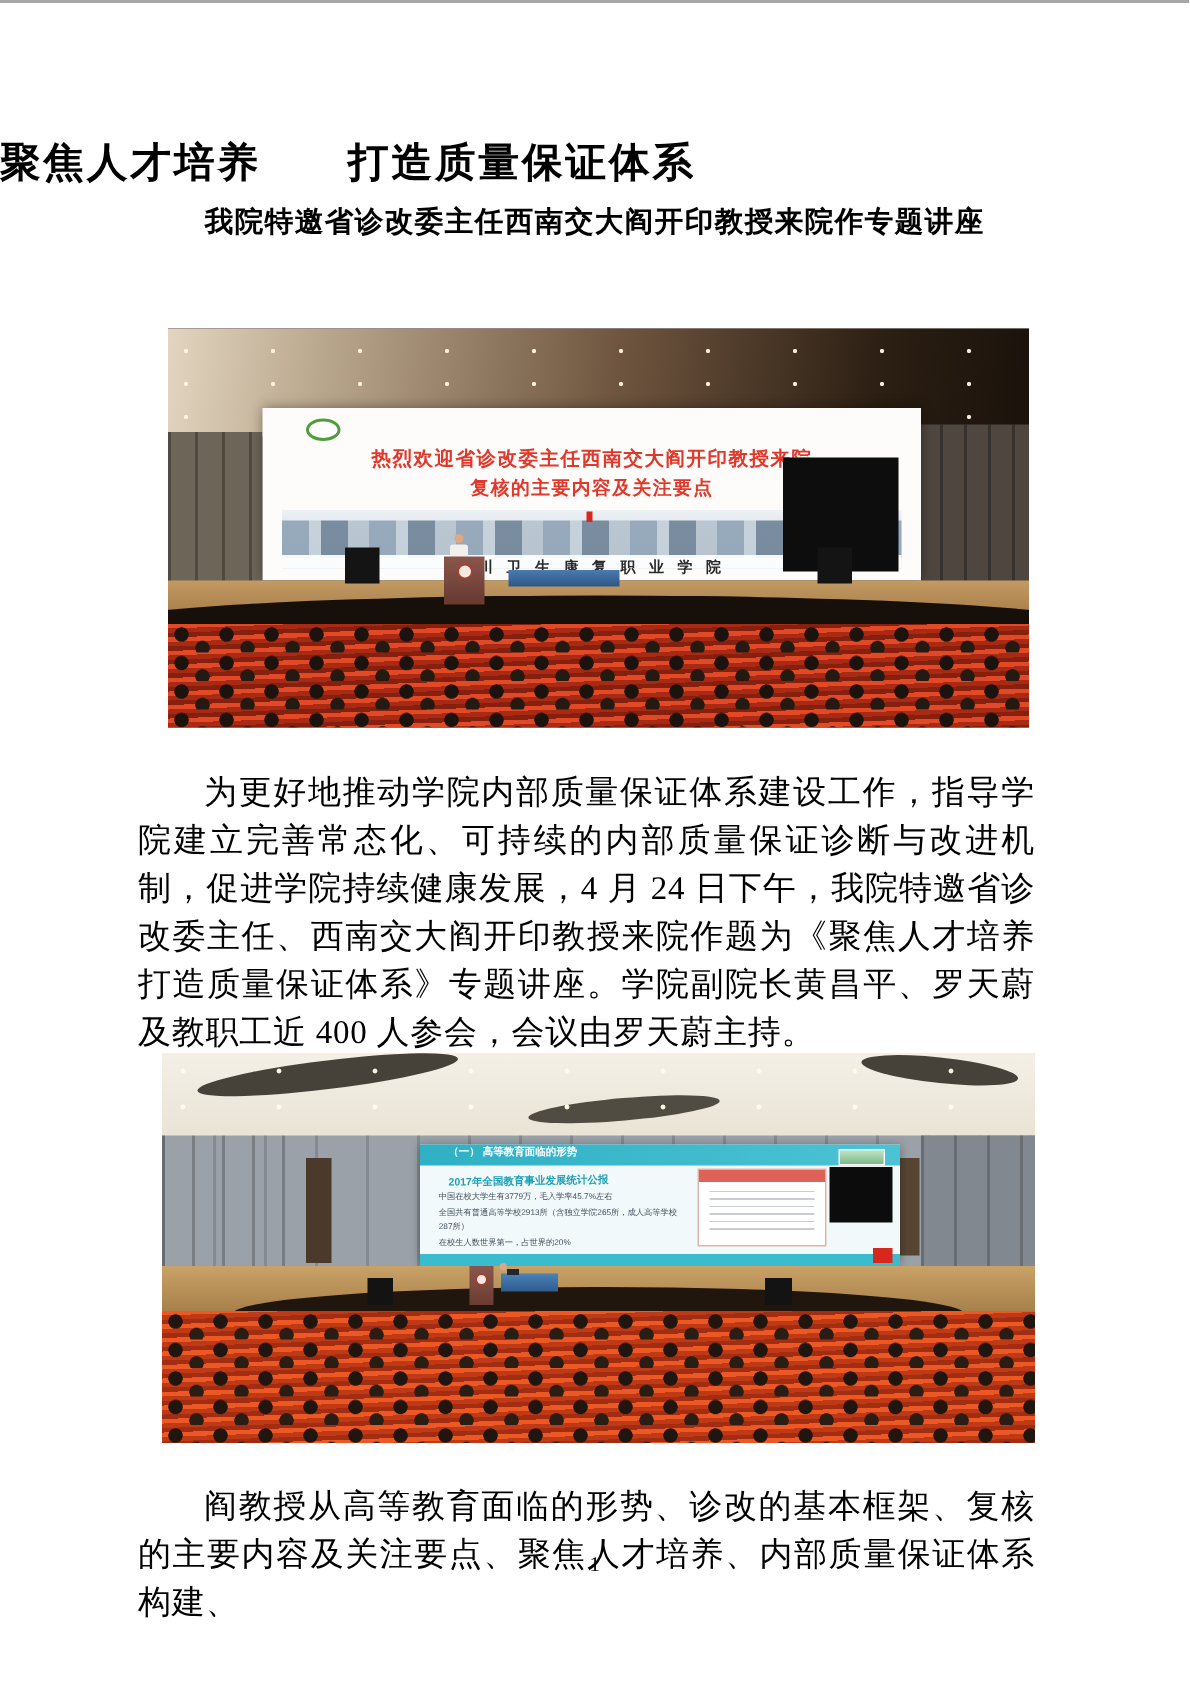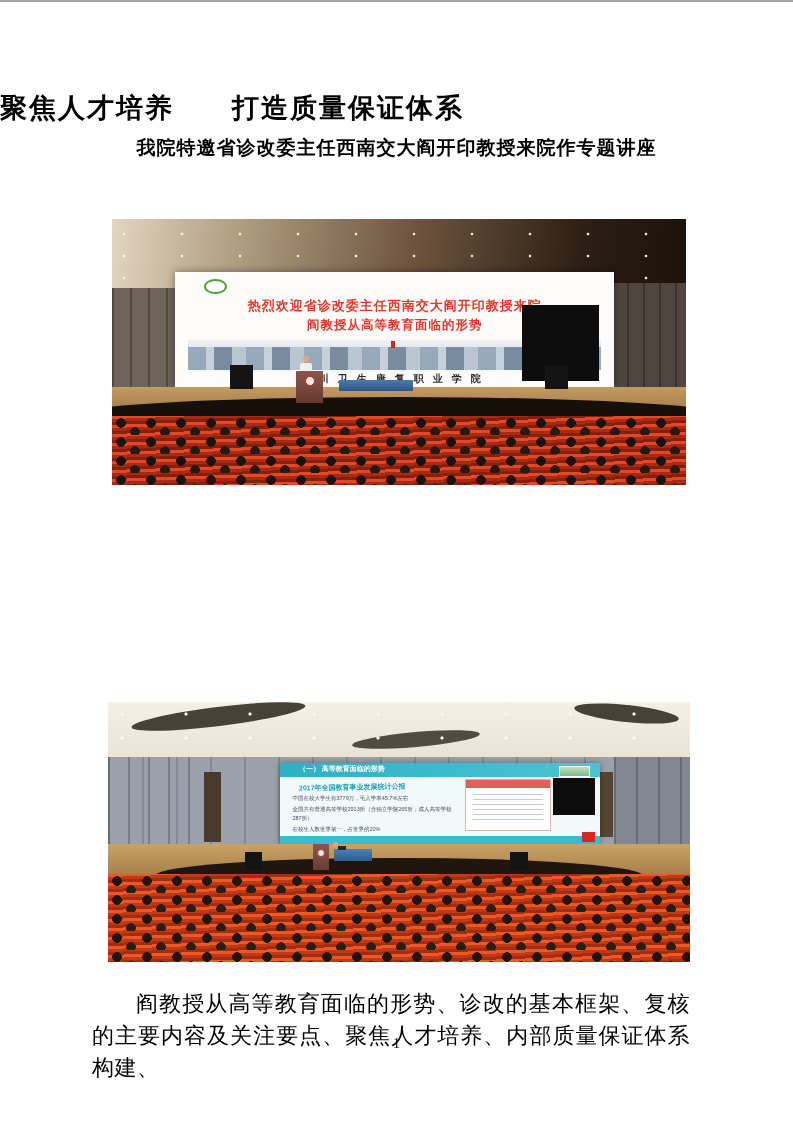--- a/index.html
+++ b/index.html
@@ -130,21 +130,21 @@
 
   <div class="photo" id="photo1">
     <div class="p1-ceiling"></div>
     <div class="p1-lights"></div>
     <div class="p1-wall-left"></div>
     <div class="p1-wall-right"></div>
     <div class="p1-screen">
       <div class="p1-logo"></div>
       <div class="p1-banner">
         <span class="line1">热烈欢迎省诊改委主任西南交大阎开印教授来院</span>
-        <span class="line2">阎教授从高等教育面临的形势</span>
+        <span class="line2">复核的主要内容及关注要点</span>
       </div>
       <div class="p1-campus">
         <div class="p1-buildings"></div>
         <div class="p1-flag"></div>
         <div class="p1-calligraphy">四川卫生康复职业学院</div>
       </div>
       <div class="p1-screen-off"></div>
     </div>
     <div class="p1-floor"></div>
     <div class="p1-stagefront"></div>
@@ -152,20 +152,21 @@
     <div class="p1-speaker-r"></div>
     <div class="p1-person-head"></div>
     <div class="p1-person-body"></div>
     <div class="p1-podium"></div>
     <div class="p1-podium-crest"></div>
     <div class="p1-table"></div>
     <div class="p1-stander"></div>
     <div class="p1-audience"></div>
   </div>
 
+  <p class="para" id="para1">为更好地推动学院内部质量保证体系建设工作，指导学院建立完善常态化、可持续的内部质量保证诊断与改进机制，促进学院持续健康发展，4 月 24 日下午，我院特邀省诊改委主任、西南交大阎开印教授来院作题为《聚焦人才培养　打造质量保证体系》专题讲座。学院副院长黄昌平、罗天蔚及教职工近 400 人参会，会议由罗天蔚主持。</p>
 
   <div class="photo" id="photo2">
     <div class="p2-ceiling">
       <div class="p2-vent1"></div>
       <div class="p2-vent2"></div>
       <div class="p2-vent3"></div>
       <div class="p2-lights"></div>
     </div>
     <div class="p2-wall"></div>
     <div class="p2-wall-left"></div>

